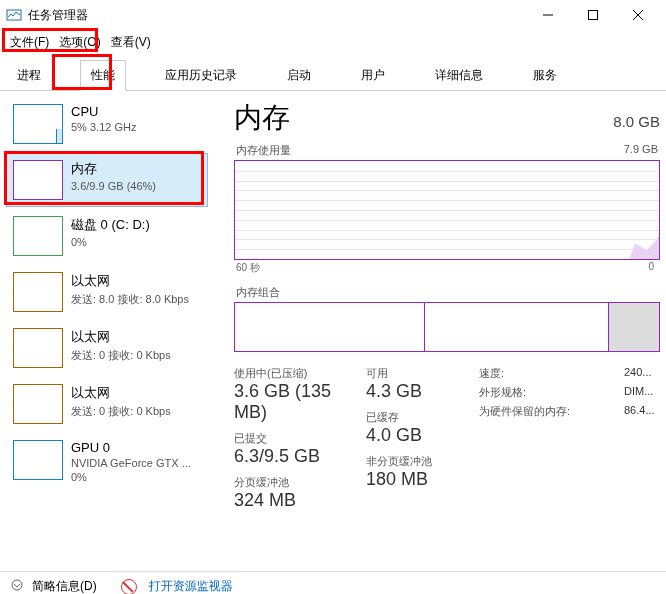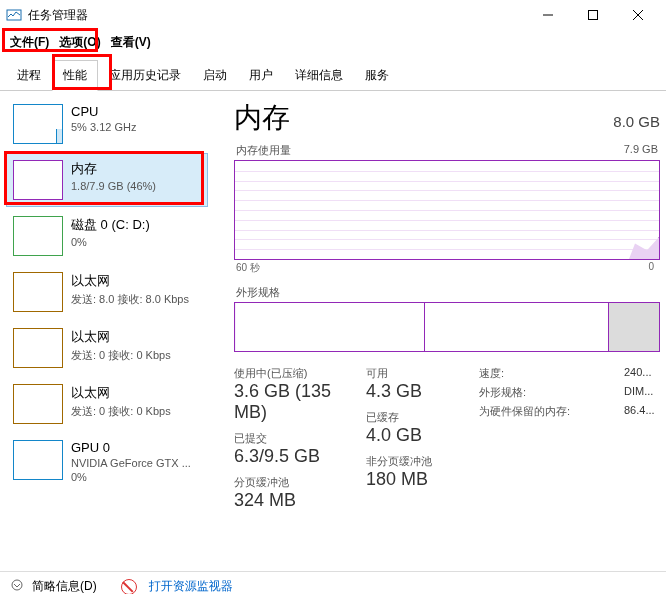--- a/index.html
+++ b/index.html
@@ -2,21 +2,21 @@
 <html><head>
 <meta charset="utf-8">
 <style>
   * { box-sizing: border-box; margin: 0; padding: 0; font-family: 'Microsoft YaHei', 'Segoe UI', sans-serif; }
   body { background: #fff; width: 666px; height: 594px; overflow: hidden; font-size: 12px; color: #000; }
   .titlebar { display: flex; align-items: center; height: 30px; padding: 11px 6px; }
   .titlebar .icon { width: 16px; height: 16px; margin-right: 6px; display:inline-flex; align-items:center; justify-content:center;}
   .titlebar .title { flex: 0 0 auto; font-size: 12px; }
   .titlebar .spacer { flex: 1; }
   .winbtn { width: 45px; height: 30px; display: flex; align-items: center; justify-content: center; color:#000; }
-  .menubar { display: flex; gap: 2px; padding: 2px 6px 4px 6px; font-size: 12px; position: relative; font-weight: bold; }
+  .menubar { display: flex; gap: 2px; padding: 2px 6px 4px 6px; font-size: 12px; position: relative; }
   .menubar .item { padding: 2px 4px; }
   .tabs { display: flex; border-bottom: 1px solid #ccc; padding-left: 6px; font-size: 12px; margin-top:2px;}
   .tabs .tab { padding: 6px 10px 6px 10px; border: 1px solid transparent; border-bottom: none; position: relative; top: 1px; }
   .tabs .tab.active { border-color: #ccc; background: #fff; border-bottom: 1px solid #fff; }
   .hl-red { position: absolute; border: 3px solid #f00; pointer-events:none; }
 
   .content { display: flex; height: calc(594px - 30px - 24px - 30px - 30px); }
   .sidebar { width: 214px; overflow-y: auto; padding: 4px 0 4px 0; border-right: none; }
   .sideitem { display: flex; align-items: flex-start; padding: 6px 8px 6px 6px; gap: 8px; border: 1px solid transparent; margin: 2px 6px; cursor: default;}
   .sideitem.selected { background: #d7ecf9; border: 1px solid #8bbde6; }
@@ -90,21 +90,21 @@
     </div>
 </div>
 
 <div class="menubar">
   <div class="item">文件(F)</div>
   <div class="item">选项(O)</div>
   <div class="item">查看(V)</div>
   <div class="hl-red" style="left:2px; top:-2px; width:96px; height:24px;"></div>
 </div>
 
-<div class="tabs" style="position:relative;">
+<div class="tabs" style="position:relative;gap:28px;">
   <div class="tab">进程</div>
   <div class="tab active">性能</div>
   <div class="tab">应用历史记录</div>
   <div class="tab">启动</div>
   <div class="tab">用户</div>
   <div class="tab">详细信息</div>
   <div class="tab">服务</div>
   <div class="hl-red" style="left:52px; top:-5px; width:60px; height:36px;"></div>
 </div>
 
@@ -117,21 +117,21 @@
         </div>
       <div class="sideinfo">
         <div class="l1">CPU</div>
         <div class="l2">5% 3.12 GHz</div>
       </div>
     </div>
     <div class="sideitem selected">
       <div class="thumb mem-b"></div>
       <div class="sideinfo">
         <div class="l1">内存</div>
-        <div class="l2">1.8/7.9 GB (46%)</div>
+        <div class="l2">3.6/9.9 GB (46%)</div>
       </div>
     </div>
     <div class="sideitem">
       <div class="thumb disk-b"></div>
       <div class="sideinfo">
         <div class="l1">磁盘 0 (C: D:)</div>
         <div class="l2">0%</div>
       </div>
     </div>
     <div class="sideitem">
@@ -185,21 +185,21 @@
         <div class="gridh" style="top:70%"></div>
         <div class="gridh" style="top:80%"></div>
         <div class="gridh" style="top:90%"></div>
       <div class="spike"></div>
     </div>
     <div class="timelabel">
       <span>60 秒</span>
       <span>0</span>
     </div>
     <div class="sublabel" style="margin-top:10px;">
-      <span>外形规格</span>
+      <span>内存组合</span>
       <span></span>
     </div>
     <div class="chart chart2">
       <div class="used"></div>
         <div class="free"></div>
         <div class="res"></div>
     </div>
 
     <div class="statgrid">
       <div>

